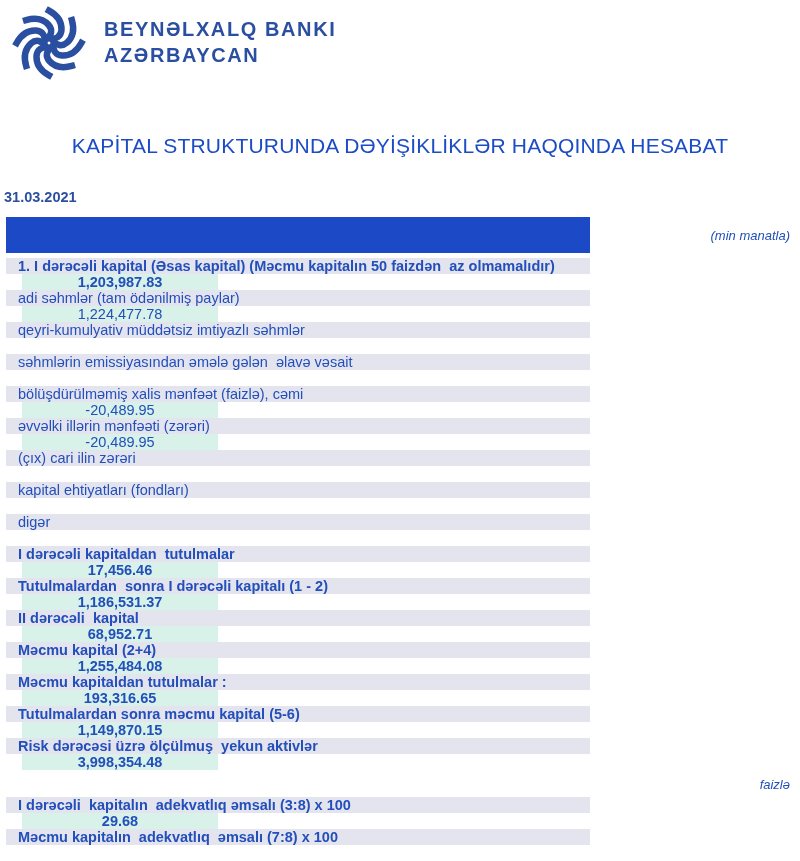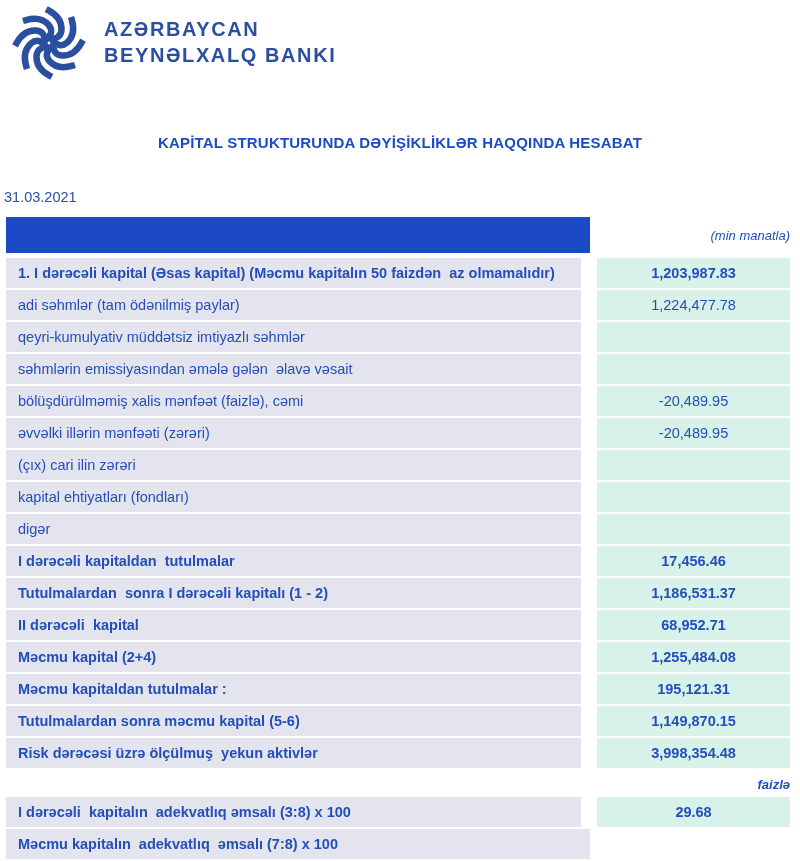--- a/index.html
+++ b/index.html
@@ -8,42 +8,42 @@
   .page { position:relative; width:800px; height:861px; }
 
   
   .brand { position:absolute; top:6px; left:10px; display:flex; align-items:center; }
   .brand .logo { width:78px; height:74px; flex:0 0 auto; }
   .brand-name { margin-left:16px; color:#2b4fa0; font-weight:bold;
                 font-size:20px; letter-spacing:1.6px; line-height:1.28; }
 
   
   .title { position:absolute; top:134px; left:0; width:800px; text-align:center;
-           color:#1c4cc5; font-weight:bold; font-size:15px; letter-spacing:0.2px; }
+           color:#1c4cc5; font-weight:normal; font-size:21px; letter-spacing:0.2px; }
   .date  { position:absolute; top:189px; left:4px; color:#2b4fa0;
-           font-weight:400; font-size:14.5px; }
+           font-weight:700; font-size:14.5px; }
 
   
   .tbl { position:absolute; top:217px; left:6px; width:784px;border-radius:22px; }
   .header-bar { width:584px; height:36px; background:#1c49c5; }
   .unit-note { position:absolute; top:0; right:0; height:36px;
                display:flex; align-items:center;
                color:#2150b8; font-style:italic; font-weight:500; font-size:13px; }
   .rows { margin-top:5px; }
-  .row { display:flex; margin-bottom:2px; height:30px; }
+  .row { display:flex; margin-bottom:2px; height:30px;flex-direction:column; }
   .row .label { width:584px; background:#e4e4ef; display:flex; align-items:center;
                 padding-left:12px; color:#224fba; font-size:14.5px; white-space:pre; }
   .row .value { width:196px; margin-left:16px; background:#d8f1e9;
                 display:flex; align-items:center; justify-content:center;
                 color:#224fba; font-size:14.5px; }
   .row.bold .label, .row.bold .value { font-weight:bold; }
 
   .percent-spacer { position:relative; height:27px; }
   .percent-note { position:absolute; right:0; bottom:5px; color:#2150b8;
-                  font-style:italic; font-weight:700; font-size:13px; }
+                  font-style:italic; font-weight:400; font-size:13px; }
 </style>
 </head>
 <body>
 
 <div class="page">
 
   <div class="brand">
     <svg class="logo" viewBox="-40 -40 80 80" xmlns="http://www.w3.org/2000/svg">
       <g fill="none" stroke="#2b4fa0" stroke-width="7" stroke-linecap="square">
         <g>
@@ -66,22 +66,22 @@
           </g>
         <g transform="rotate(270)">
             <path d="M 0,-35 C 9,-30 14,-23 13.5,-14 C 13,-7 7.5,-3.5 0.5,-5"></path>
           </g>
         <g transform="rotate(315)">
             <path d="M 0,-35 C 9,-30 14,-23 13.5,-14 C 13,-7 7.5,-3.5 0.5,-5"></path>
           </g>
       </g>
     </svg>
     <div class="brand-name">
+      <div>BEYNƏLXALQ BANKI</div>
       <div>AZƏRBAYCAN</div>
-      <div>BEYNƏLXALQ BANKI</div>
     </div>
   </div>
 
   <div class="title">KAPİTAL STRUKTURUNDA DƏYİŞİKLİKLƏR HAQQINDA HESABAT</div>
   <div class="date">31.03.2021</div>
 
   <div class="tbl">
     <div class="header-bar"></div>
     <div class="unit-note">(min manatla)</div>
 
@@ -133,21 +133,21 @@
       <div class="row bold">
         <div class="label">II dərəcəli  kapital</div>
         <div class="value">68,952.71</div>
       </div>
       <div class="row bold">
         <div class="label">Məcmu kapital (2+4)</div>
         <div class="value">1,255,484.08</div>
       </div>
       <div class="row bold">
         <div class="label">Məcmu kapitaldan tutulmalar :</div>
-        <div class="value">195,121.31</div>
+        <div class="value">193,316.65</div>
       </div>
       <div class="row bold">
         <div class="label">Tutulmalardan sonra məcmu kapital (5-6)</div>
         <div class="value">1,149,870.15</div>
       </div>
       <div class="row bold">
         <div class="label">Risk dərəcəsi üzrə ölçülmuş  yekun aktivlər</div>
         <div class="value">3,998,354.48</div>
       </div>
     </div>

